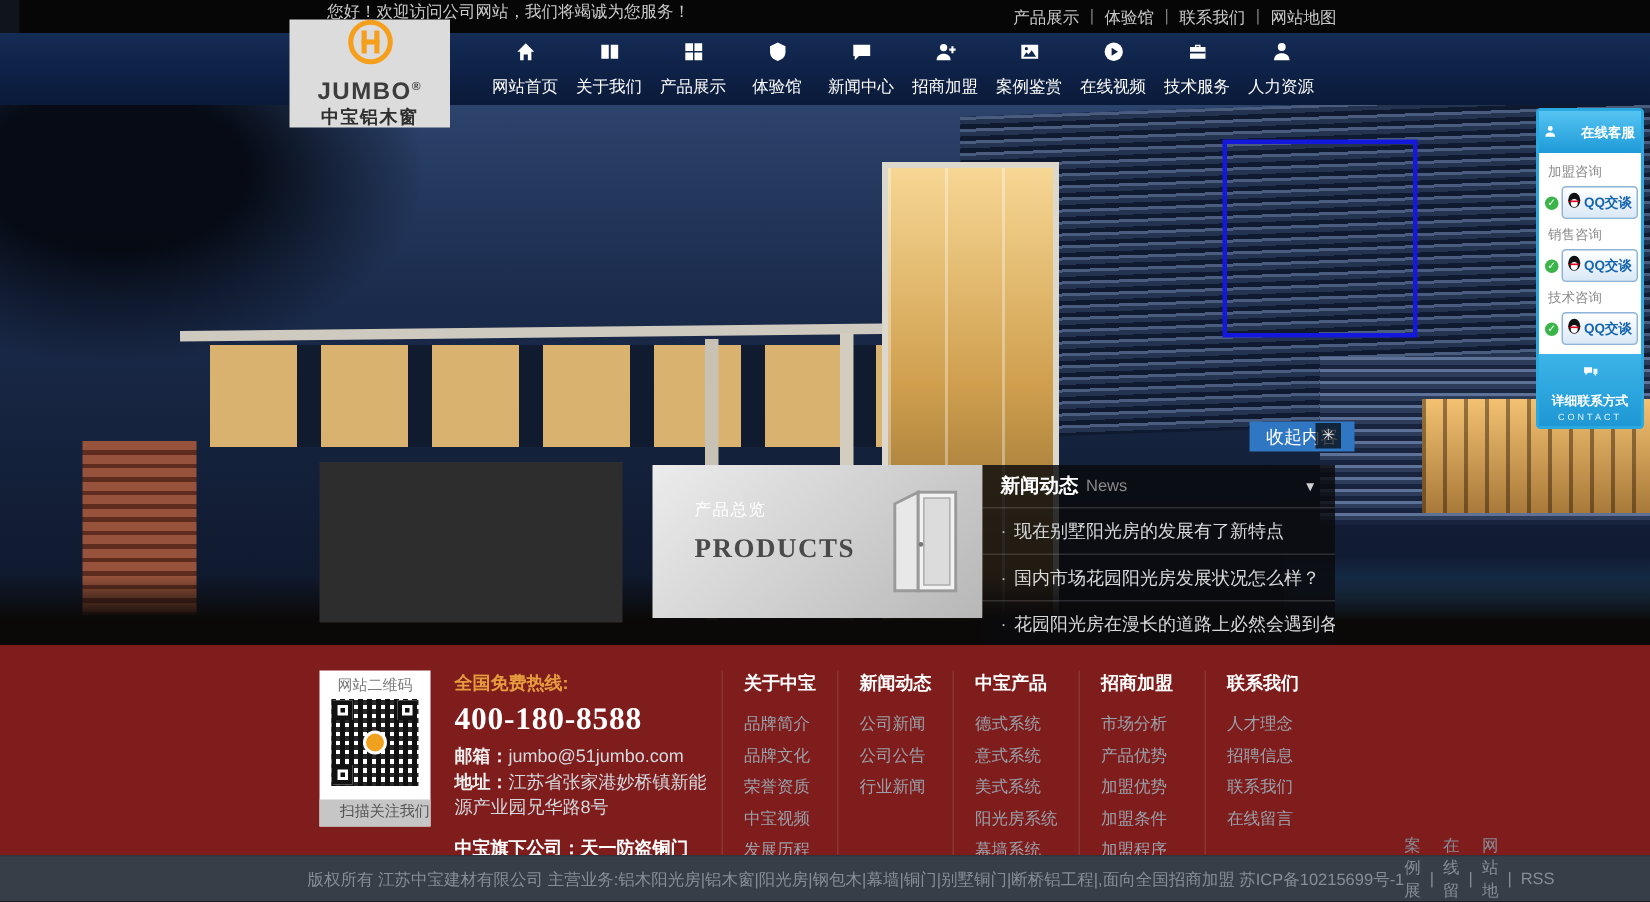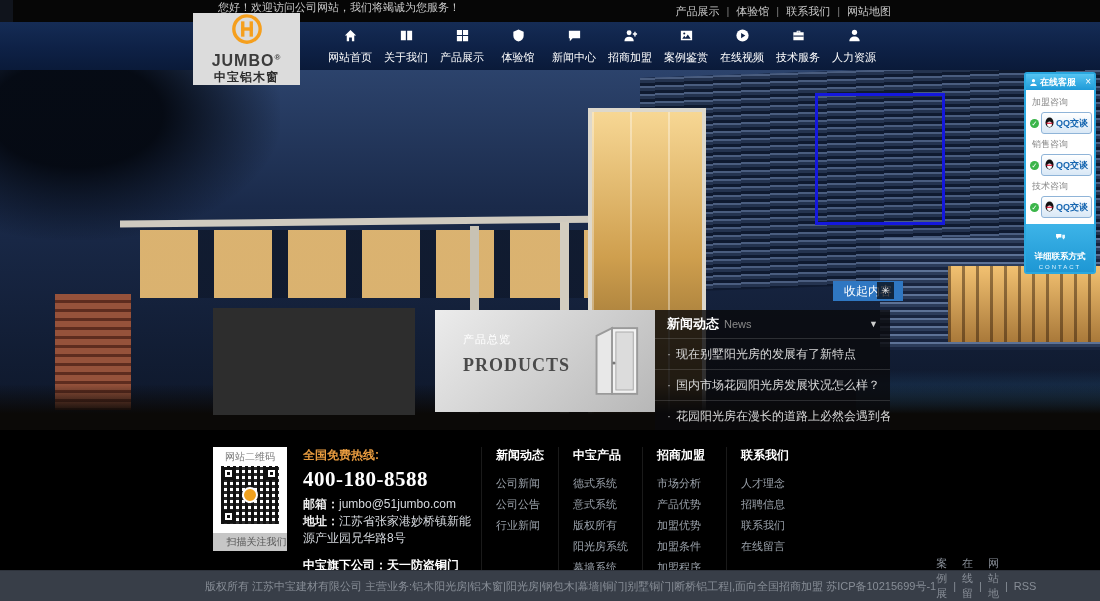--- a/index.html
+++ b/index.html
@@ -85,40 +85,40 @@
   .news-item .dot { margin-right:5px; color:#bbb; }
 
   .collapse-btn { position:absolute; left:833px; top:211px; height:20px; padding:0 11px;
     background:#2f77c2; color:#fff; font-size:12px; line-height:20px; border:none; cursor:pointer; }
   .gear-box { position:absolute; left:877px; top:212px; width:17px; height:17px;
     background:rgba(10,10,14,.75); color:#e8e8e8; font-size:10px; text-align:center; line-height:17px; cursor:pointer; }
 
   
   .service { position:absolute; left:1024px; top:72px; width:72px; border:2px solid #2aa8e0;
     border-radius:3px; background:#fff; z-index:9; }
-  .svc-head { background:linear-gradient(180deg,#55c4f2 0%,#1e9ad8 100%); height:16px;
-    display:flex; align-items:center; padding:0 3px; gap:2px; }
+  .svc-head { background:linear-gradient(180deg,#55c4f2 0%,#1e9ad8 100%); height:28px;
+    display:flex; align-items:center; padding:0 3px; gap:16px; }
   .svc-head .t { color:#fff; font-weight:bold; font-size:9px; white-space:nowrap; }
   .svc-head .x { margin-left:auto; color:#fff; font-size:10px; line-height:10px; cursor:pointer; }
   .svc-body { padding:4px 4px 2px 4px; }
   .svc-group { margin-bottom:4px; }
   .svc-label { color:#8a8a8a; font-size:9px; margin:2px 0 3px 2px; }
   .svc-row { display:flex; align-items:center; gap:2px; }
   .check { width:9px; height:9px; border-radius:50%; background:#3bb54a; color:#fff; font-size:7px;
     line-height:9px; text-align:center; flex:none; }
   .qq-btn { display:flex; align-items:center; gap:2px; border:1px solid #8fb4d8; border-radius:3px;
     background:linear-gradient(180deg,#ffffff,#d9e8f6); padding:1px 3px; cursor:pointer; flex:1; }
   .qq-btn .qtxt { color:#1565b0; font-weight:bold; font-size:9px; white-space:nowrap; }
   .svc-foot { background:linear-gradient(180deg,#3db4e8,#1e97d4); padding:3px 2px 2px 2px;
     text-align:center; cursor:pointer; }
   .svc-foot .f1 { color:#fff; font-weight:bold; font-size:8.5px; white-space:nowrap; }
   .svc-foot .f2 { color:#dff4ff; font-size:6px; letter-spacing:2px; margin-top:1px; }
 
   
-  .footer { position:absolute; left:0; top:430px; width:1100px; height:140px; background:#000000;
+  .footer { position:absolute; left:0; top:430px; width:1100px; height:140px; background:#7f1d1d;
     display:flex; padding:17px 0 0 213px; }
   .qrblock { width:74px; height:104px; background:#fff; flex:none; display:flex; flex-direction:column; }
   .qr-title { font-size:10px; color:#7a7a7a; text-align:center; padding:3px 0 2px; }
   .qr-img { width:58px; height:58px; margin:0 auto; position:relative;
     background:
       repeating-linear-gradient(0deg, rgba(17,17,17,.9) 0 3px, rgba(17,17,17,0) 3px 6px),
       repeating-linear-gradient(90deg, #111 0 3px, #fff 3px 6px); }
   .qr-img .corner { position:absolute; width:13px; height:13px; border:3px solid #111; background:#fff; }
   .qr-img .c1 { left:1px; top:1px; } .qr-img .c2 { right:1px; top:1px; } .qr-img .c3 { left:1px; bottom:1px; }
   .qr-img .corner::after { content:""; position:absolute; left:2px; top:2px; width:3px; height:3px; background:#111; }
@@ -381,30 +381,39 @@
     <div class="contact">
       <div class="hotline-label">全国免费热线:</div>
       <div class="hotline-num">400-180-8588</div>
       <div class="cline"><b>邮箱：</b><span>jumbo@51jumbo.com</span></div>
       <div class="cline"><b>地址：</b><span>江苏省张家港妙桥镇新能源产业园兄华路8号</span></div>
       <div class="subsidiary">中宝旗下公司：天一防盗铜门</div>
     </div>
 
     <div class="fcols">
       <div class="fcol">
+        <div class="ftitle">关于中宝</div>
+        <a href="#">品牌简介</a>
+        <a href="#">品牌文化</a>
+        <a href="#">荣誉资质</a>
+        <a href="#">中宝视频</a>
+        <a href="#">发展历程</a>
+        <a href="#">品牌形象</a>
+      </div>
+      <div class="fcol">
         <div class="ftitle">新闻动态</div>
         <a href="#">公司新闻</a>
         <a href="#">公司公告</a>
         <a href="#">行业新闻</a>
       </div>
       <div class="fcol">
         <div class="ftitle">中宝产品</div>
         <a href="#">德式系统</a>
         <a href="#">意式系统</a>
-        <a href="#">版权所有</a>
+        <a href="#">美式系统</a>
         <a href="#">阳光房系统</a>
         <a href="#">幕墙系统</a>
         <a href="#">断桥铝系统</a>
       </div>
       <div class="fcol">
         <div class="ftitle">招商加盟</div>
         <a href="#">市场分析</a>
         <a href="#">产品优势</a>
         <a href="#">加盟优势</a>
         <a href="#">加盟条件</a>

